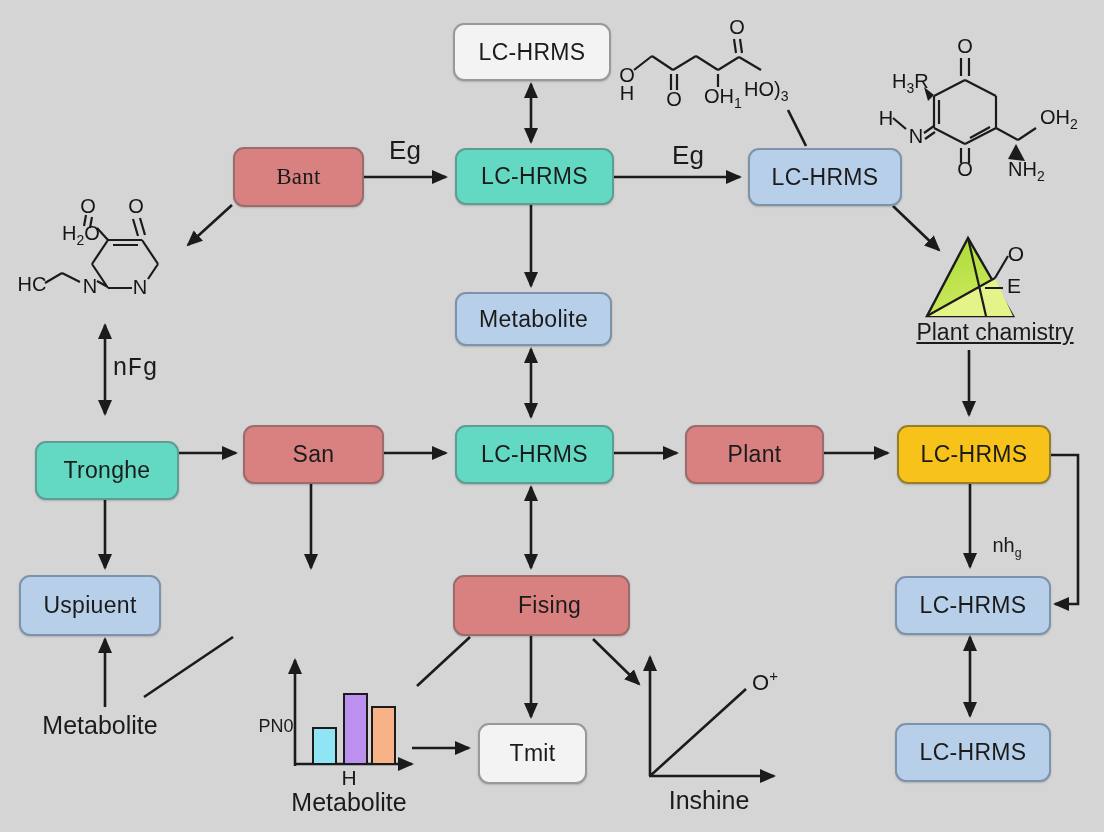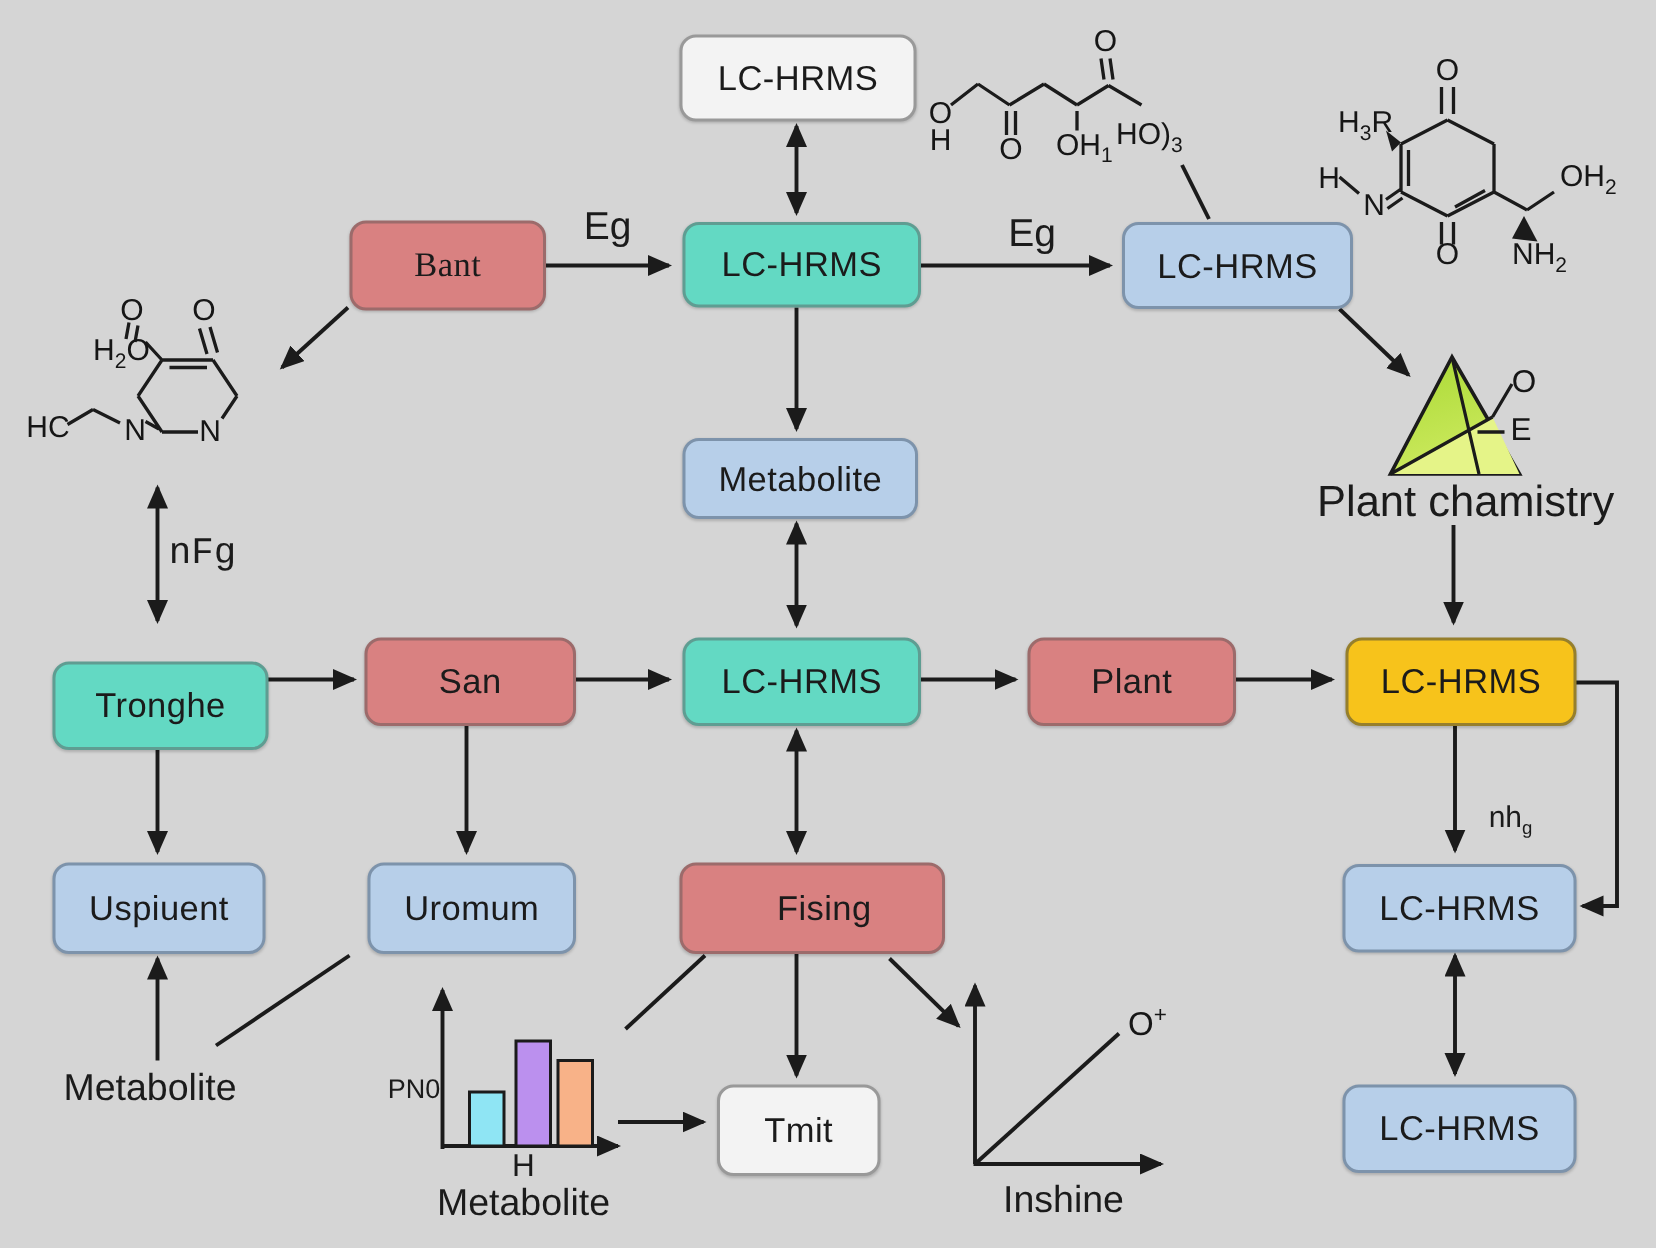--- a/index.html
+++ b/index.html
@@ -167,31 +167,30 @@
   <div class="node c-white" style="left:453px;top:23px;width:154px;height:54px;">LC-HRMS</div>
   <div class="node c-red" style="left:233px;top:147px;width:127px;height:56px;font-family:Liberation Serif, serif;">Bant</div>
   <div class="node c-teal" style="left:455px;top:148px;width:155px;height:53px;">LC-HRMS</div>
   <div class="node c-blue" style="left:748px;top:148px;width:150px;height:54px;">LC-HRMS</div>
   <div class="node c-blue" style="left:455px;top:292px;width:153px;height:50px;">Metabolite</div>
   <div class="node c-teal" style="left:35px;top:441px;width:140px;height:55px;">Tronghe</div>
   <div class="node c-red" style="left:243px;top:425px;width:137px;height:55px;">San</div>
   <div class="node c-teal" style="left:455px;top:425px;width:155px;height:55px;">LC-HRMS</div>
   <div class="node c-red" style="left:685px;top:425px;width:135px;height:55px;">Plant</div>
   <div class="node c-yellow" style="left:897px;top:425px;width:150px;height:55px;">LC-HRMS</div>
-  <div class="node c-blue" style="left:35px;top:575px;width:138px;height:57px;">Uspiuent</div>
-  <div class="node c-blue" style="left:245px;top:575px;width:135px;height:57px;">Uromum</div>
+  <div class="node c-blue" style="left:19px;top:575px;width:138px;height:57px;">Uspiuent</div>
   <div class="node c-red" style="left:453px;top:575px;width:157px;height:57px;padding-left:16px;">Fising</div>
   <div class="node c-white" style="left:478px;top:723px;width:105px;height:57px;">Tmit</div>
   <div class="node c-blue" style="left:895px;top:576px;width:152px;height:55px;">LC-HRMS</div>
   <div class="node c-blue" style="left:895px;top:723px;width:152px;height:55px;">LC-HRMS</div>
 
   <div class="lbl" style="left:383px;top:136px;width:44px;font-size:26px;">Eg</div>
   <div class="lbl" style="left:666px;top:141px;width:44px;font-size:26px;">Eg</div>
   <div class="lbl" style="left:110px;top:355px;width:50px;font-family:Liberation Mono, monospace;">nFg</div>
   <div class="lbl" style="left:983px;top:522px;width:48px;font-size:20px;margin-top:12px;"><span>nh</span><sub>g</sub></div>
-  <div class="lbl" style="left:878px;top:320px;width:190px;font-size:29px;">Plant chamistry</div>
+  <div class="lbl" style="left:900px;top:320px;width:190px;font-size:23px;text-decoration:underline;">Plant chamistry</div>
   <div class="lbl" style="left:30px;top:712px;width:140px;">Metabolite</div>
   <div class="lbl" style="left:283px;top:789px;width:132px;">Metabolite</div>
   <div class="lbl" style="left:653px;top:787px;width:112px;">Inshine</div>
   <div class="lbl" style="left:257px;top:717px;width:38px;font-size:18px;">PN0</div>
   <div class="lbl" style="left:338px;top:766px;width:22px;font-size:21px;">H</div>
 
 </div>
 
 </body></html>

